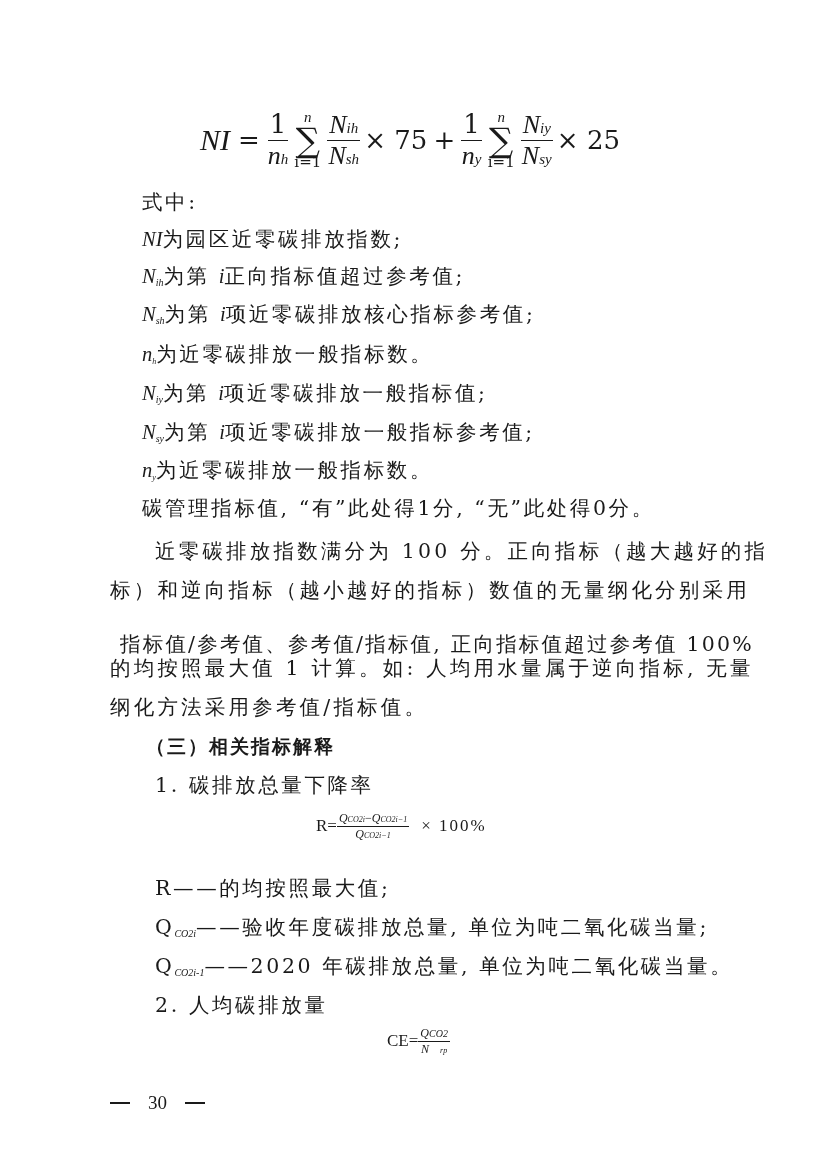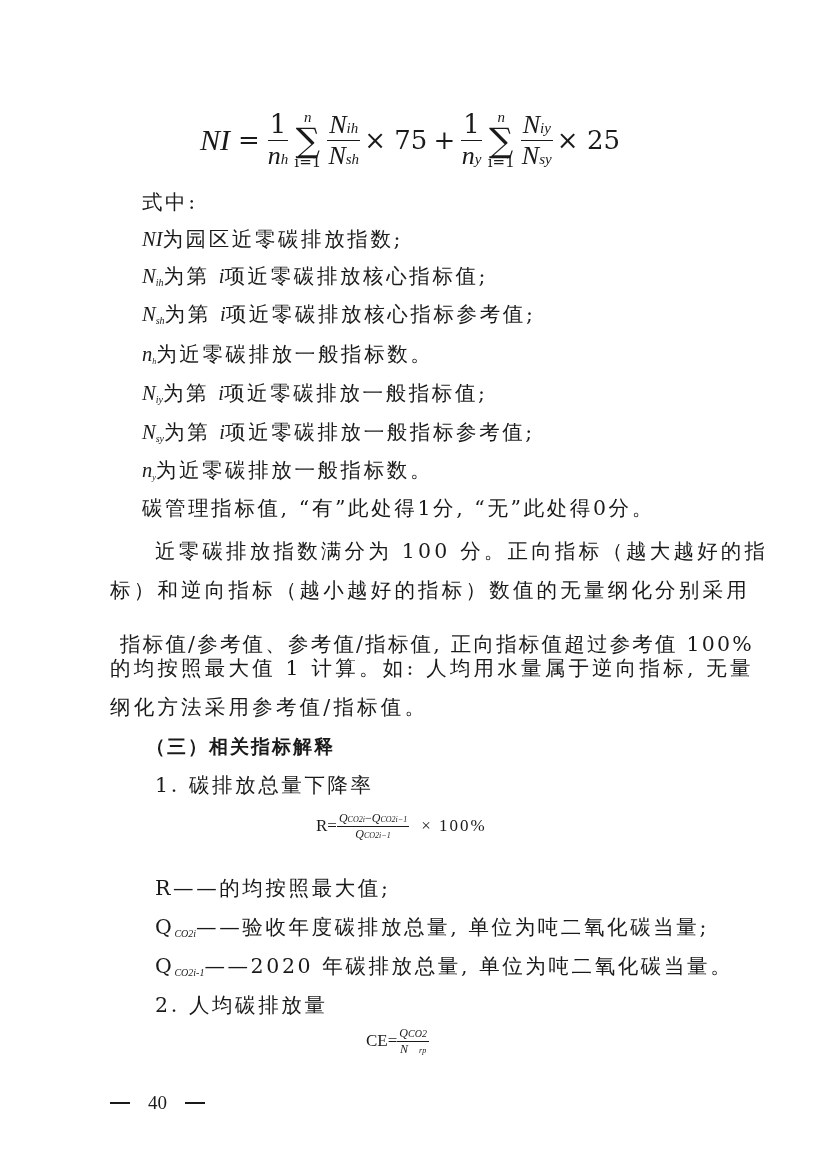--- a/index.html
+++ b/index.html
@@ -62,21 +62,21 @@
   </span>
   <span>× 25</span>
 </div>
 
 <div class="abs line" style="top:192px;left:142px;text-align:center;">式中:</div>
 
 <div class="abs line" style="top:229px;left:142px;">
   <span class="it">NI</span><span>为园区近零碳排放指数;</span>
 </div>
 <div class="abs line" style="top:266px;left:142px;">
-  <span class="it">N</span><span class="sub">ih</span><span>为第 </span><span class="it">i</span><span>项近零碳排放核心指标值;</span>
+  <span class="it">N</span><span class="sub">ih</span><span>为第 </span><span class="it">i</span><span>正向指标值超过参考值;</span>
 </div>
 <div class="abs line" style="top:304px;left:142px;">
   <span class="it">N</span><span class="sub">sh</span><span>为第 </span><span class="it">i</span><span>项近零碳排放核心指标参考值;</span>
 </div>
 <div class="abs line" style="top:344px;left:142px;">
   <span class="it">n</span><span class="sub" style="font-size:8px;">h</span><span>为近零碳排放一般指标数。</span>
 </div>
 <div class="abs line" style="top:383px;left:142px;">
   <span class="it">N</span><span class="sub">iy</span><span>为第 </span><span class="it">i</span><span>项近零碳排放一般指标值;</span>
 </div>
@@ -112,25 +112,25 @@
 </div>
 <div class="abs line" style="top:917px;left:155px;">
   <span>Q</span><span class="sub">CO2i</span><span>——验收年度碳排放总量, 单位为吨二氧化碳当量;</span>
 </div>
 <div class="abs line" style="top:956px;left:155px;">
   <span>Q</span><span class="sub">CO2i-1</span><span>——2020 年碳排放总量, 单位为吨二氧化碳当量。</span>
 </div>
 
 <div class="abs line" style="top:995px;left:155px;">2. 人均碳排放量</div>
 
-<div class="abs small-formula" style="top:1027px;left:366px;display:flex;align-items:center;justify-content:center;">
+<div class="abs small-formula" style="top:1027px;left:387px;display:flex;align-items:center;justify-content:center;">
   <span>CE=</span>
   <span class="frac">
     <span class="num"><span>Q</span><span style="font-size:10px;">CO2</span></span>
     <span class="den"><span>N</span><span style="font-size:8px;padding-left:11px;">rp</span></span>
   </span>
 </div>
 
 <div class="abs" style="top:1092px;left:110px;display:flex;align-items:center;gap:18px;font-size:19px;font-family:'Liberation Serif',serif;">
   <span class="dash"></span>
-  <span>40</span>
+  <span>30</span>
   <span class="dash"></span>
 </div>
 
 </body></html>

